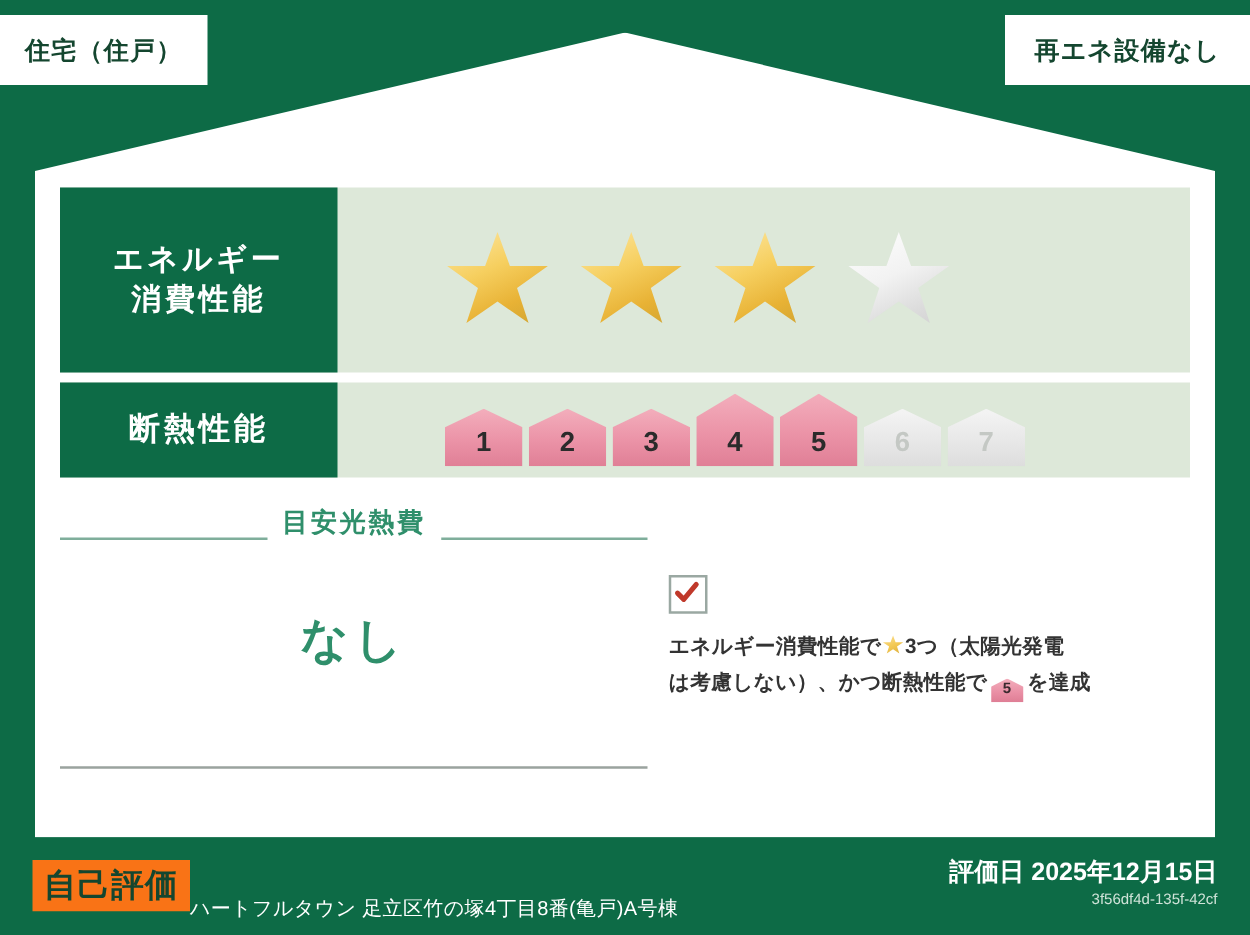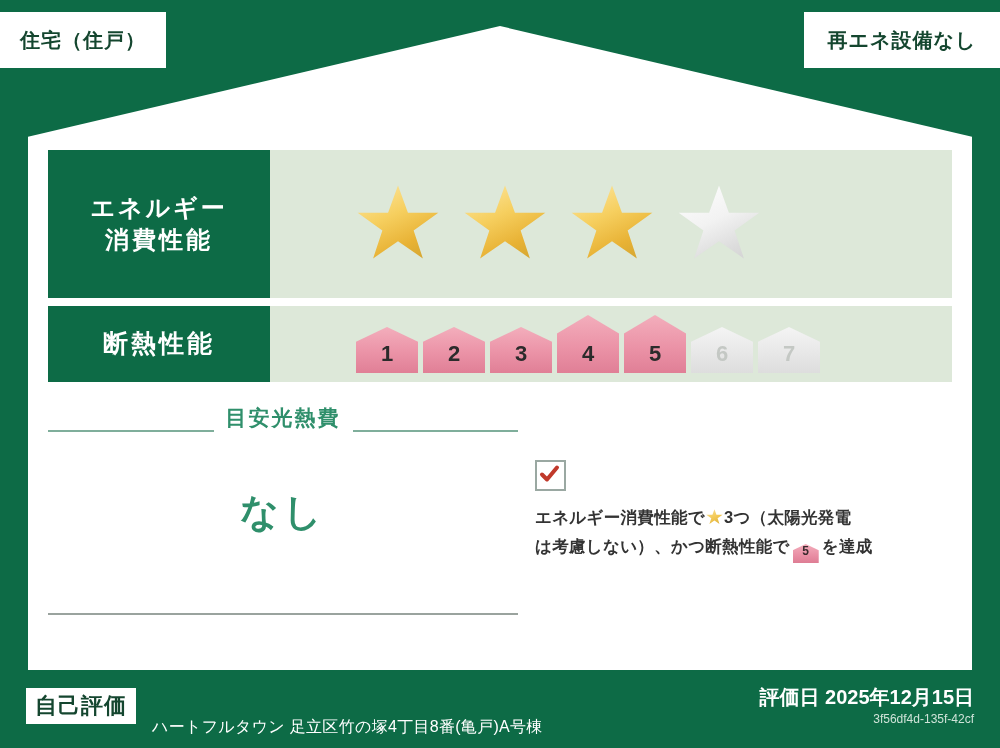--- a/index.html
+++ b/index.html
@@ -220,22 +220,22 @@
 
   
   #footer{
     position:absolute;
     left:0;right:0;bottom:0;height:78px;
     z-index:5;
     background:transparent;
   }
   #self-eval-badge{
     position:absolute;left:26px;top:18px;
-    background:#ffffff;color:#14462f;
-    font-weight:bold;font-size:22px;
+    background:#f97316;color:#14462f;
+    font-weight:bold;font-size:26px;
     padding:3px 9px;
     letter-spacing:1px;
   }
   #property-name{
     position:absolute;left:152px;top:24px;
     color:#ffffff;font-size:16px;
     letter-spacing:0.3px;
     white-space:nowrap;
     margin-top:23px;
   }

